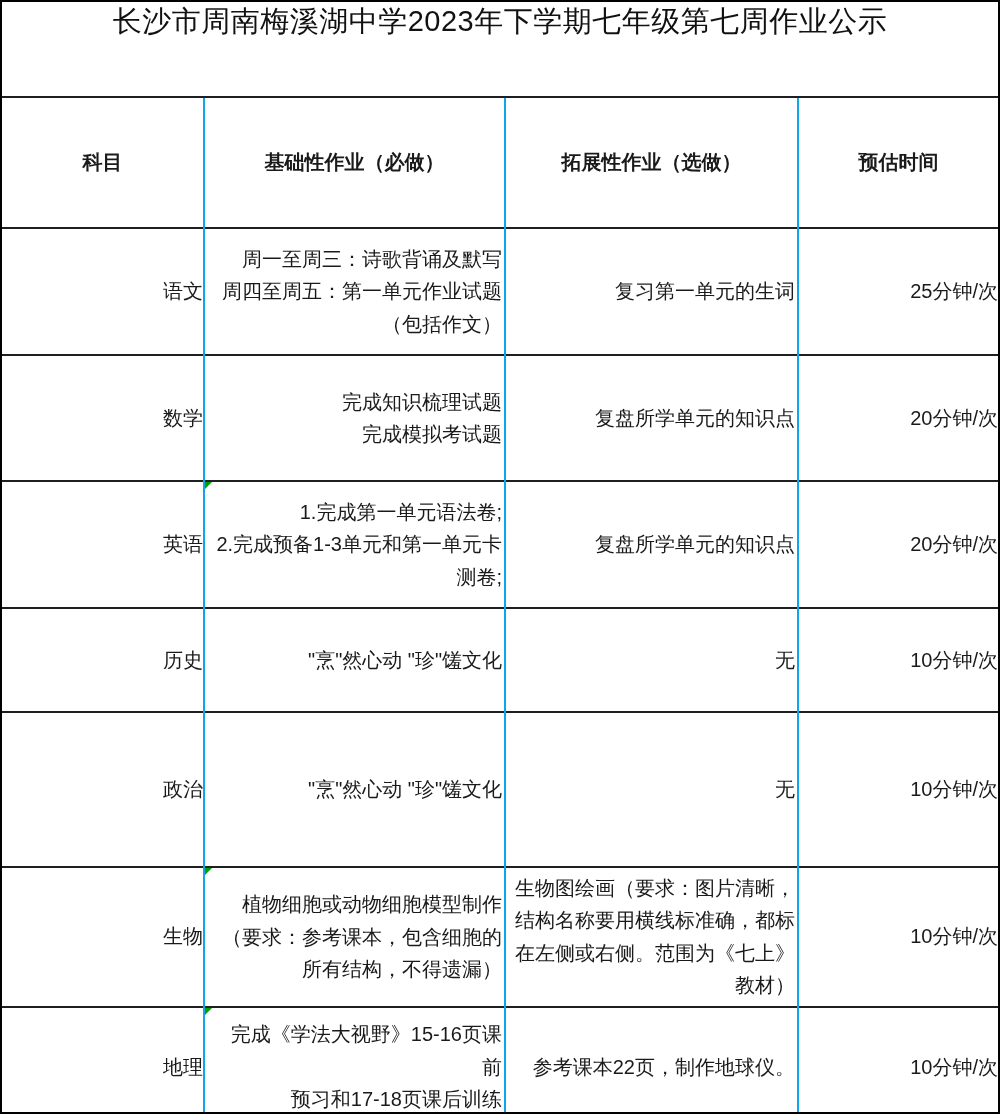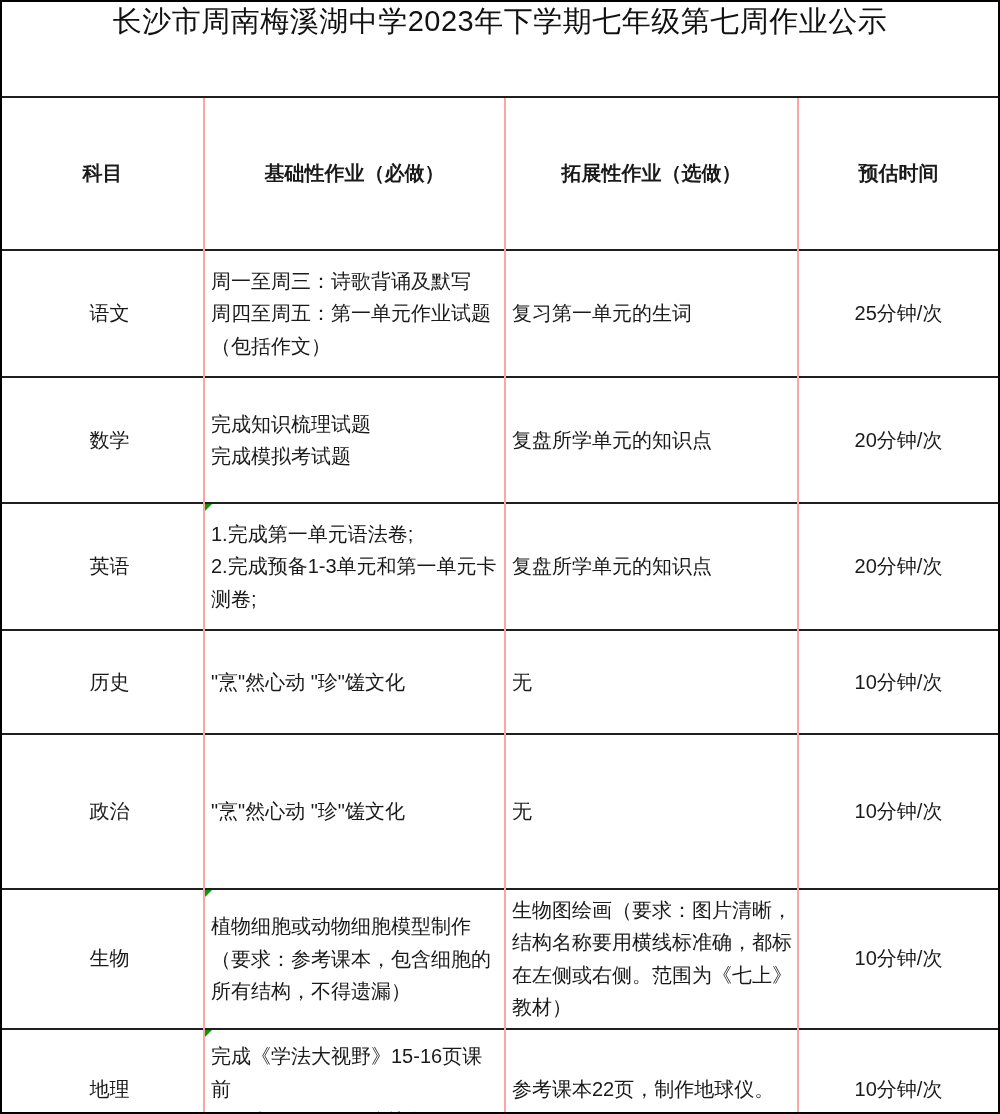--- a/index.html
+++ b/index.html
@@ -31,26 +31,27 @@
 
   table.hw {
     width: 996px;
     height: 1012px;
     border-collapse: collapse;
     table-layout: fixed;
   }
   table.hw td, table.hw th {
     vertical-align: middle;
     overflow: hidden;
+    text-align: right;
   }
   
   table.hw tr + tr td, table.hw tbody tr td { border-top: 2px solid #1f1f1f; }
   table.hw thead th { border-top: none; }
   
-  table.hw th + th, table.hw td + td { border-left: 2px solid #fca5a5; margin-left: 34px; }
+  table.hw th + th, table.hw td + td { border-left: 2px solid #0ea5e9; margin-left: 34px; }
 
   table.hw thead th {
     font-family: "Liberation Serif", serif;
     font-weight: bold;
     font-size: 20px;
     text-align: center;
   }
 
   td.c-subject {
     text-align: center;
@@ -94,21 +95,21 @@
   </div>
 
   <table class="hw">
     <colgroup>
       <col style="width:202px">
       <col style="width:301px">
       <col style="width:293px">
       <col style="width:200px">
     </colgroup>
     <thead>
-      <tr style="height:152px">
+      <tr style="height:130px">
         <th>科目</th>
         <th>基础性作业（必做）</th>
         <th>拓展性作业（选做）</th>
         <th>预估时间</th>
       </tr>
     </thead>
     <tbody id="rows">
         <tr style="height: 127px;">
           <td class="c-subject sans">语文</td>
           <td class="c-text">

